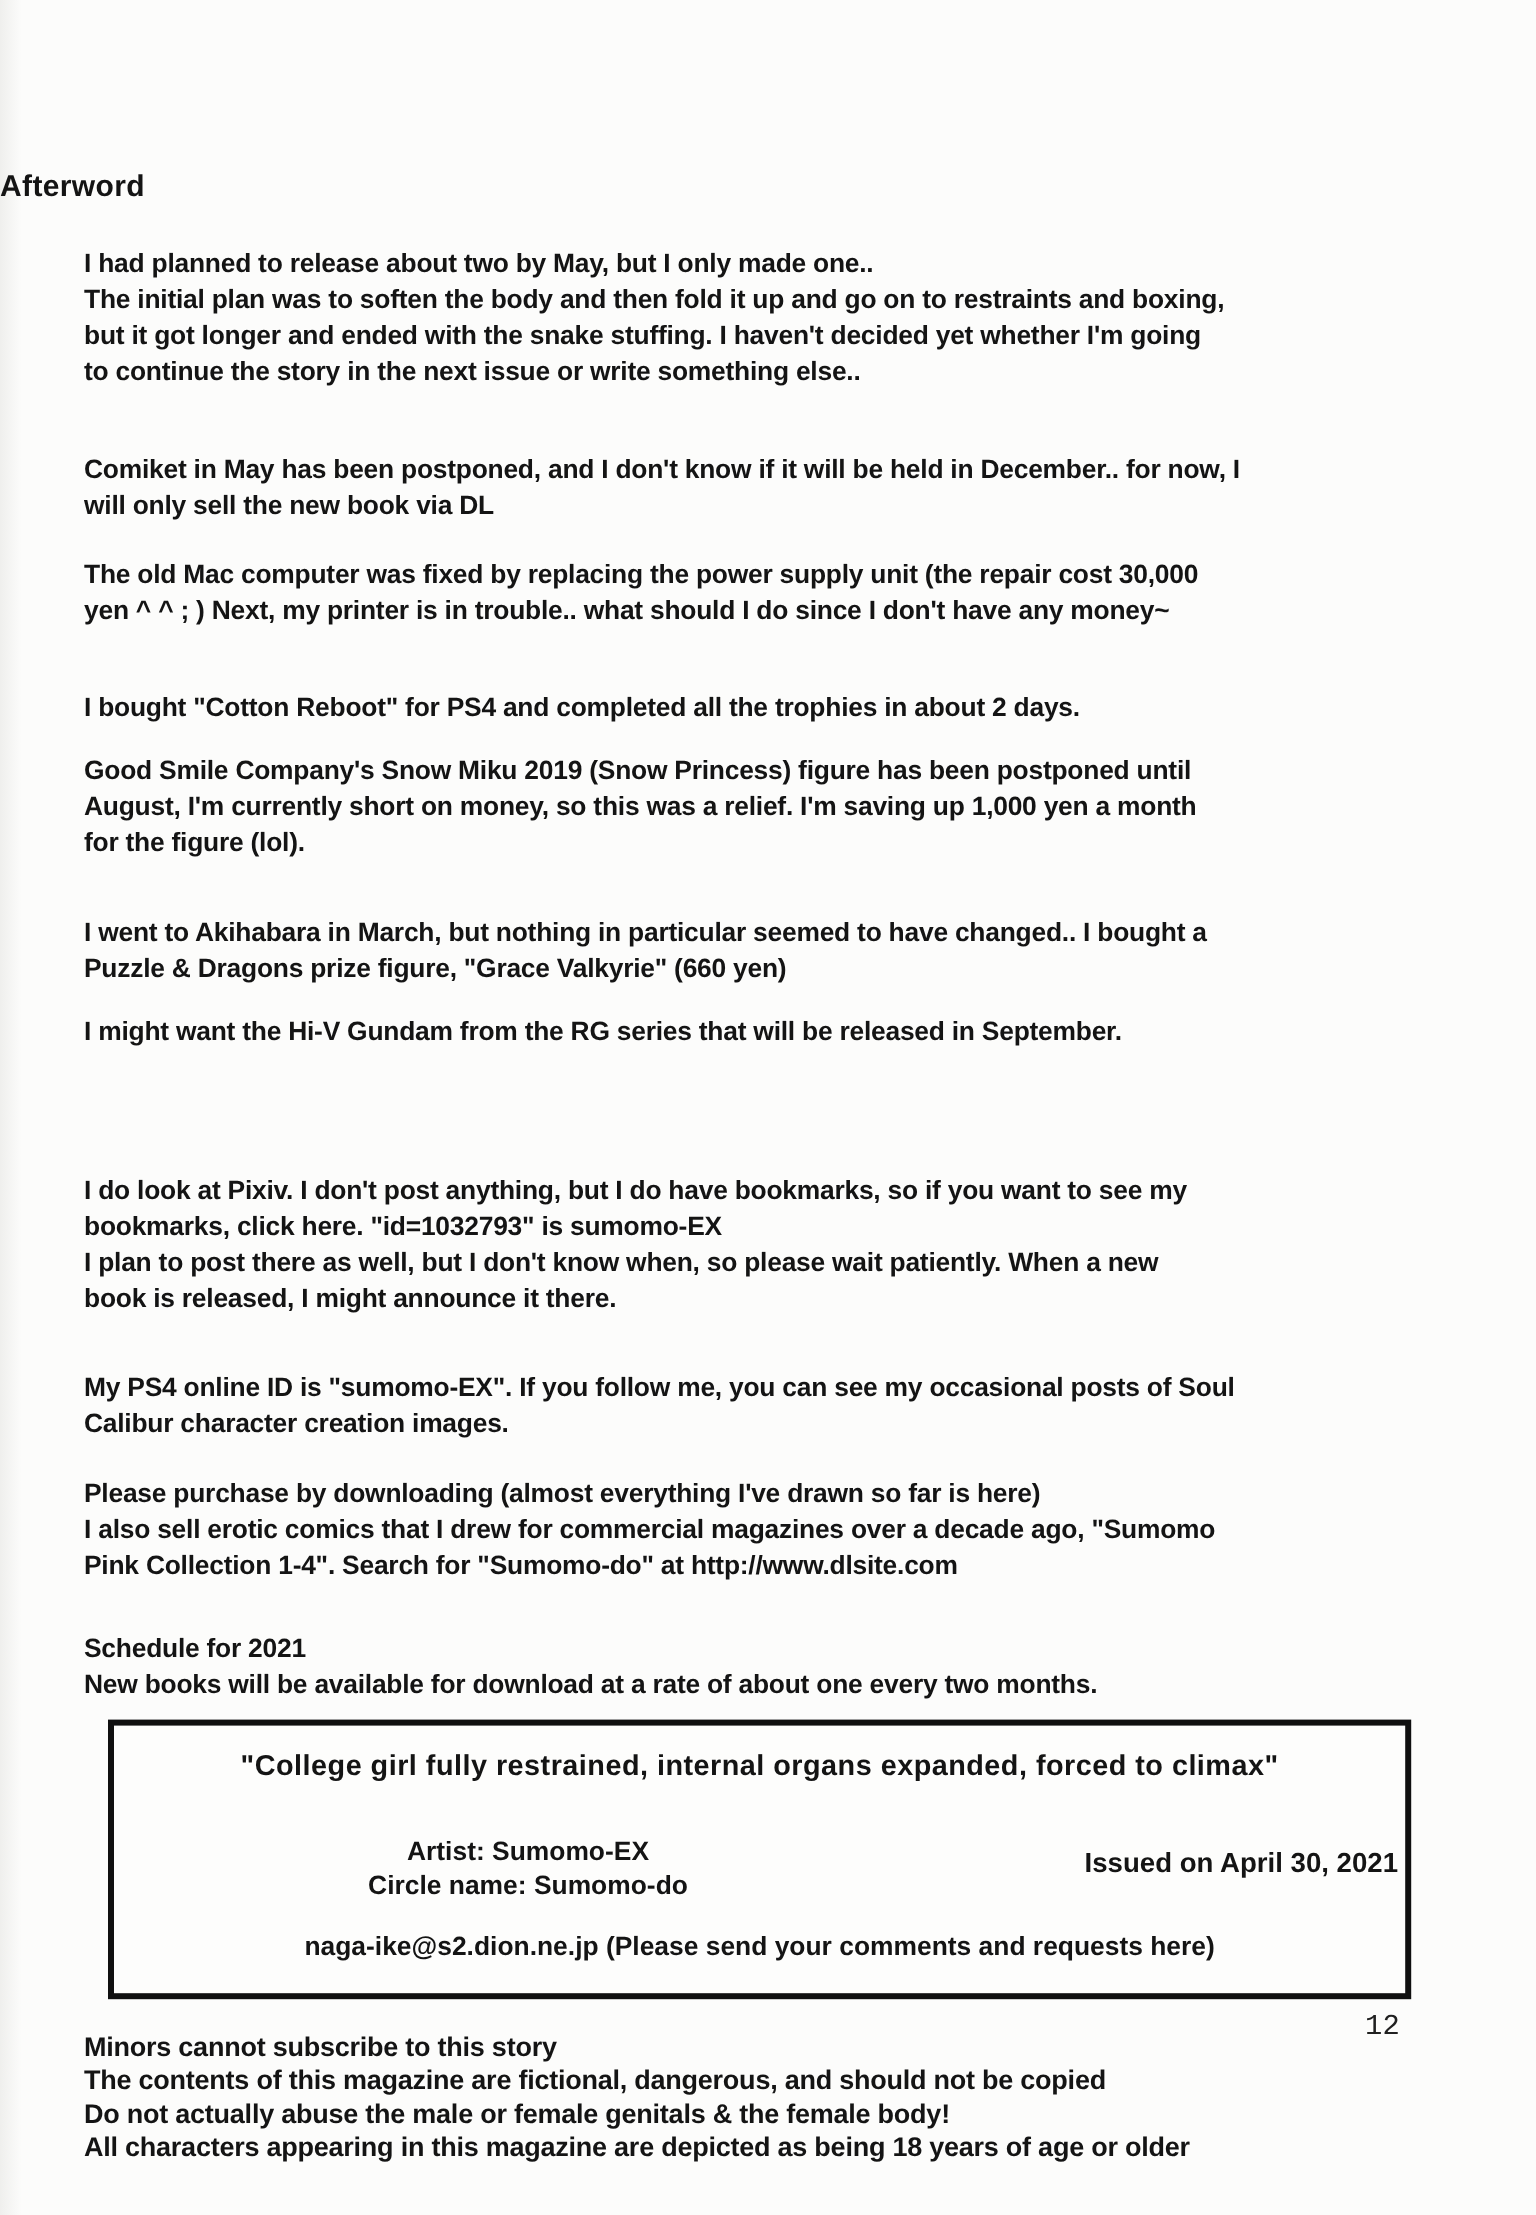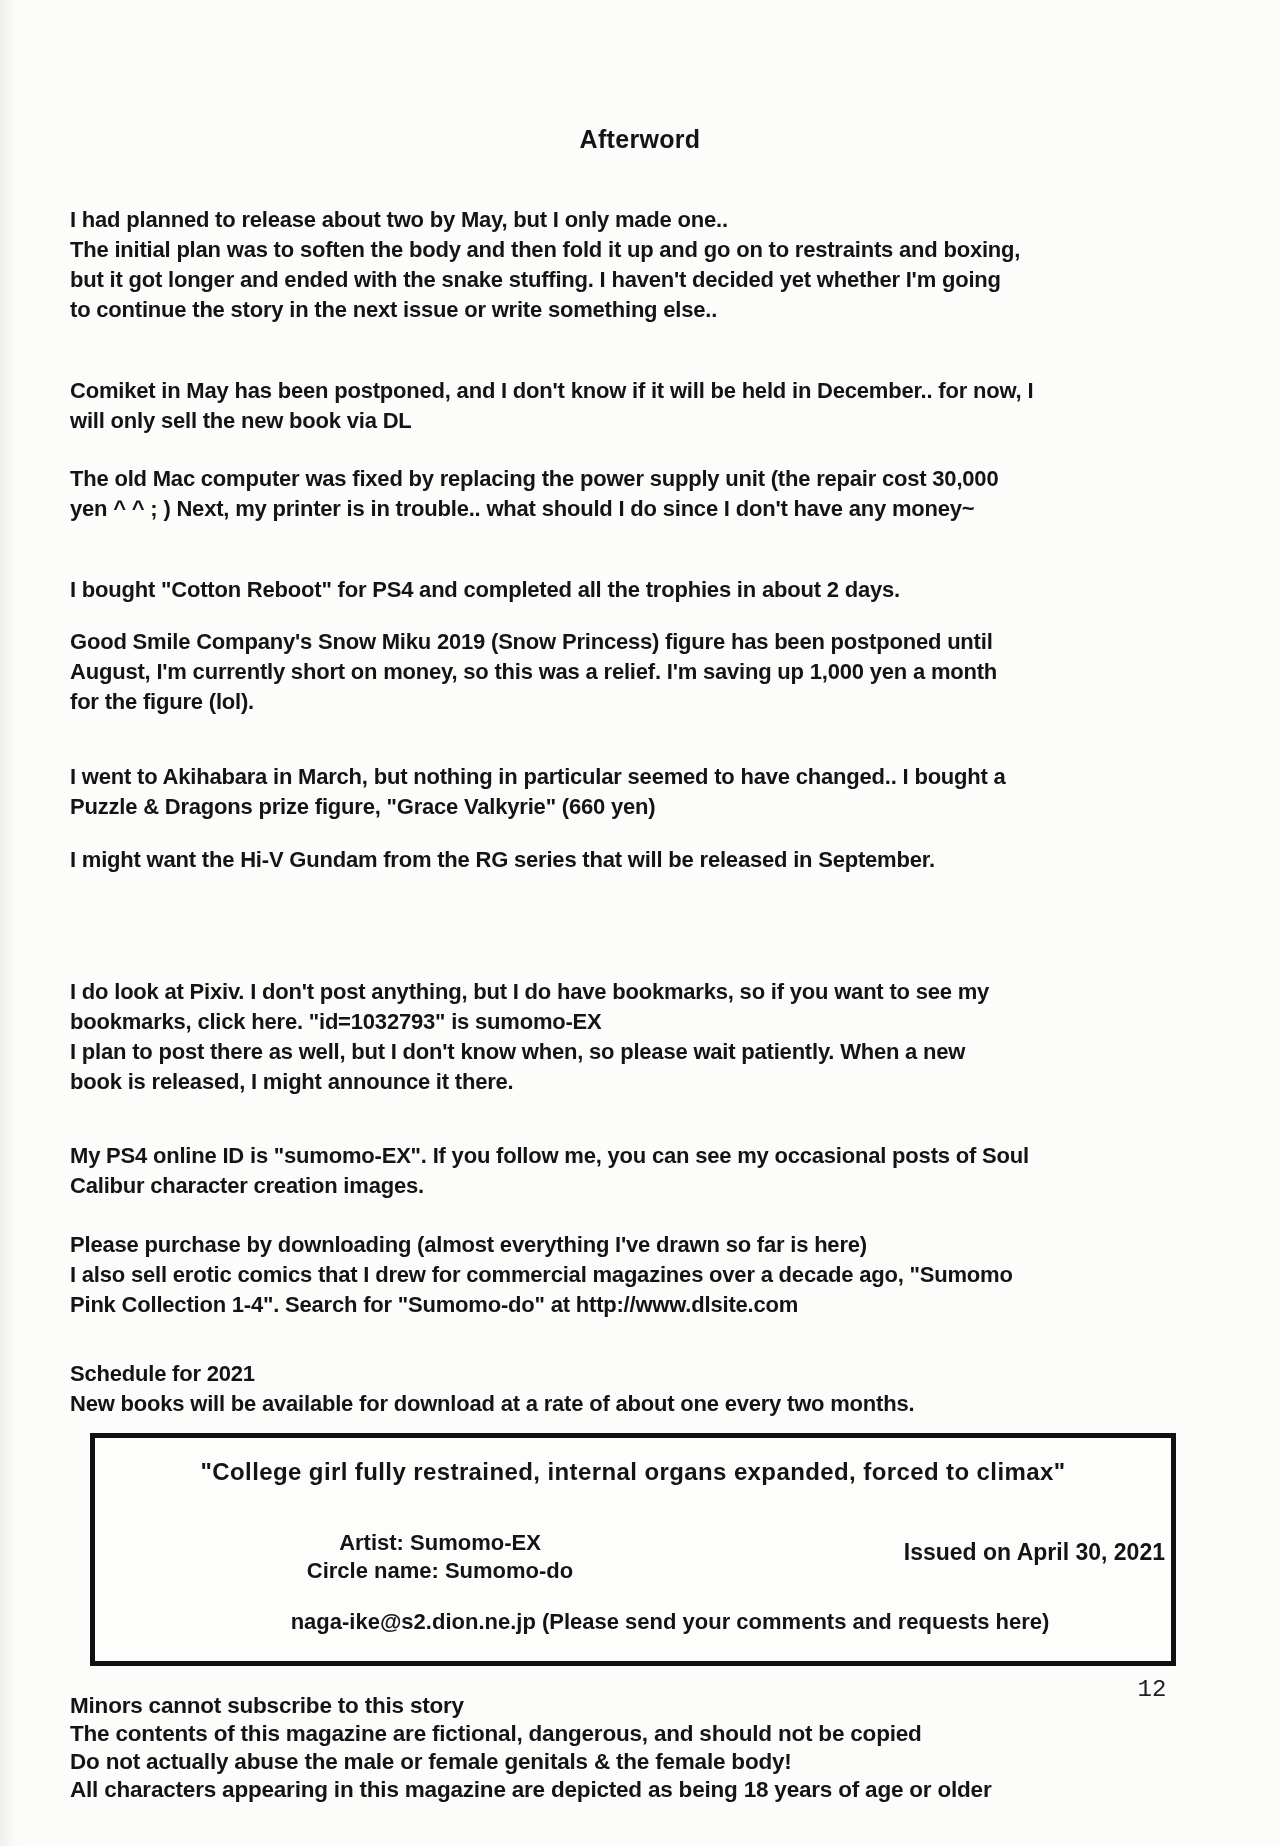--- a/index.html
+++ b/index.html
@@ -12,24 +12,24 @@
     position: relative;
     overflow: hidden;
   }
   .page {
     position: absolute;
     inset: 0;
     background: linear-gradient(90deg, #efefed 0px, #fcfcfb 18px);
   }
   .page-title {
     position: absolute;
-    top: 108px;
+    top: 124px;
     left: 0;
     width: 100%;
-    text-align: center;
+    text-align: left;
     font-size: 25px;
     font-weight: 700;
     letter-spacing: 0.3px;
   }
   .para {
     position: absolute;
     left: 70px;
     width: 1145px;
     font-size: 22px;
     line-height: 30px;
@@ -79,21 +79,20 @@
     font-weight: 700;
   }
   .email-line {
     position: absolute;
     top: 171px;
     left: 0;
     width: 100%;
     text-align: center;
     font-size: 22px;
     font-weight: 700;
-    padding-left: 37px;
   }
   .footer {
     position: absolute;
     left: 70px;
     top: 1692px;
     width: 1145px;
     font-size: 22.5px;
     line-height: 28px;
     font-weight: 700;
     letter-spacing: -0.2px;

